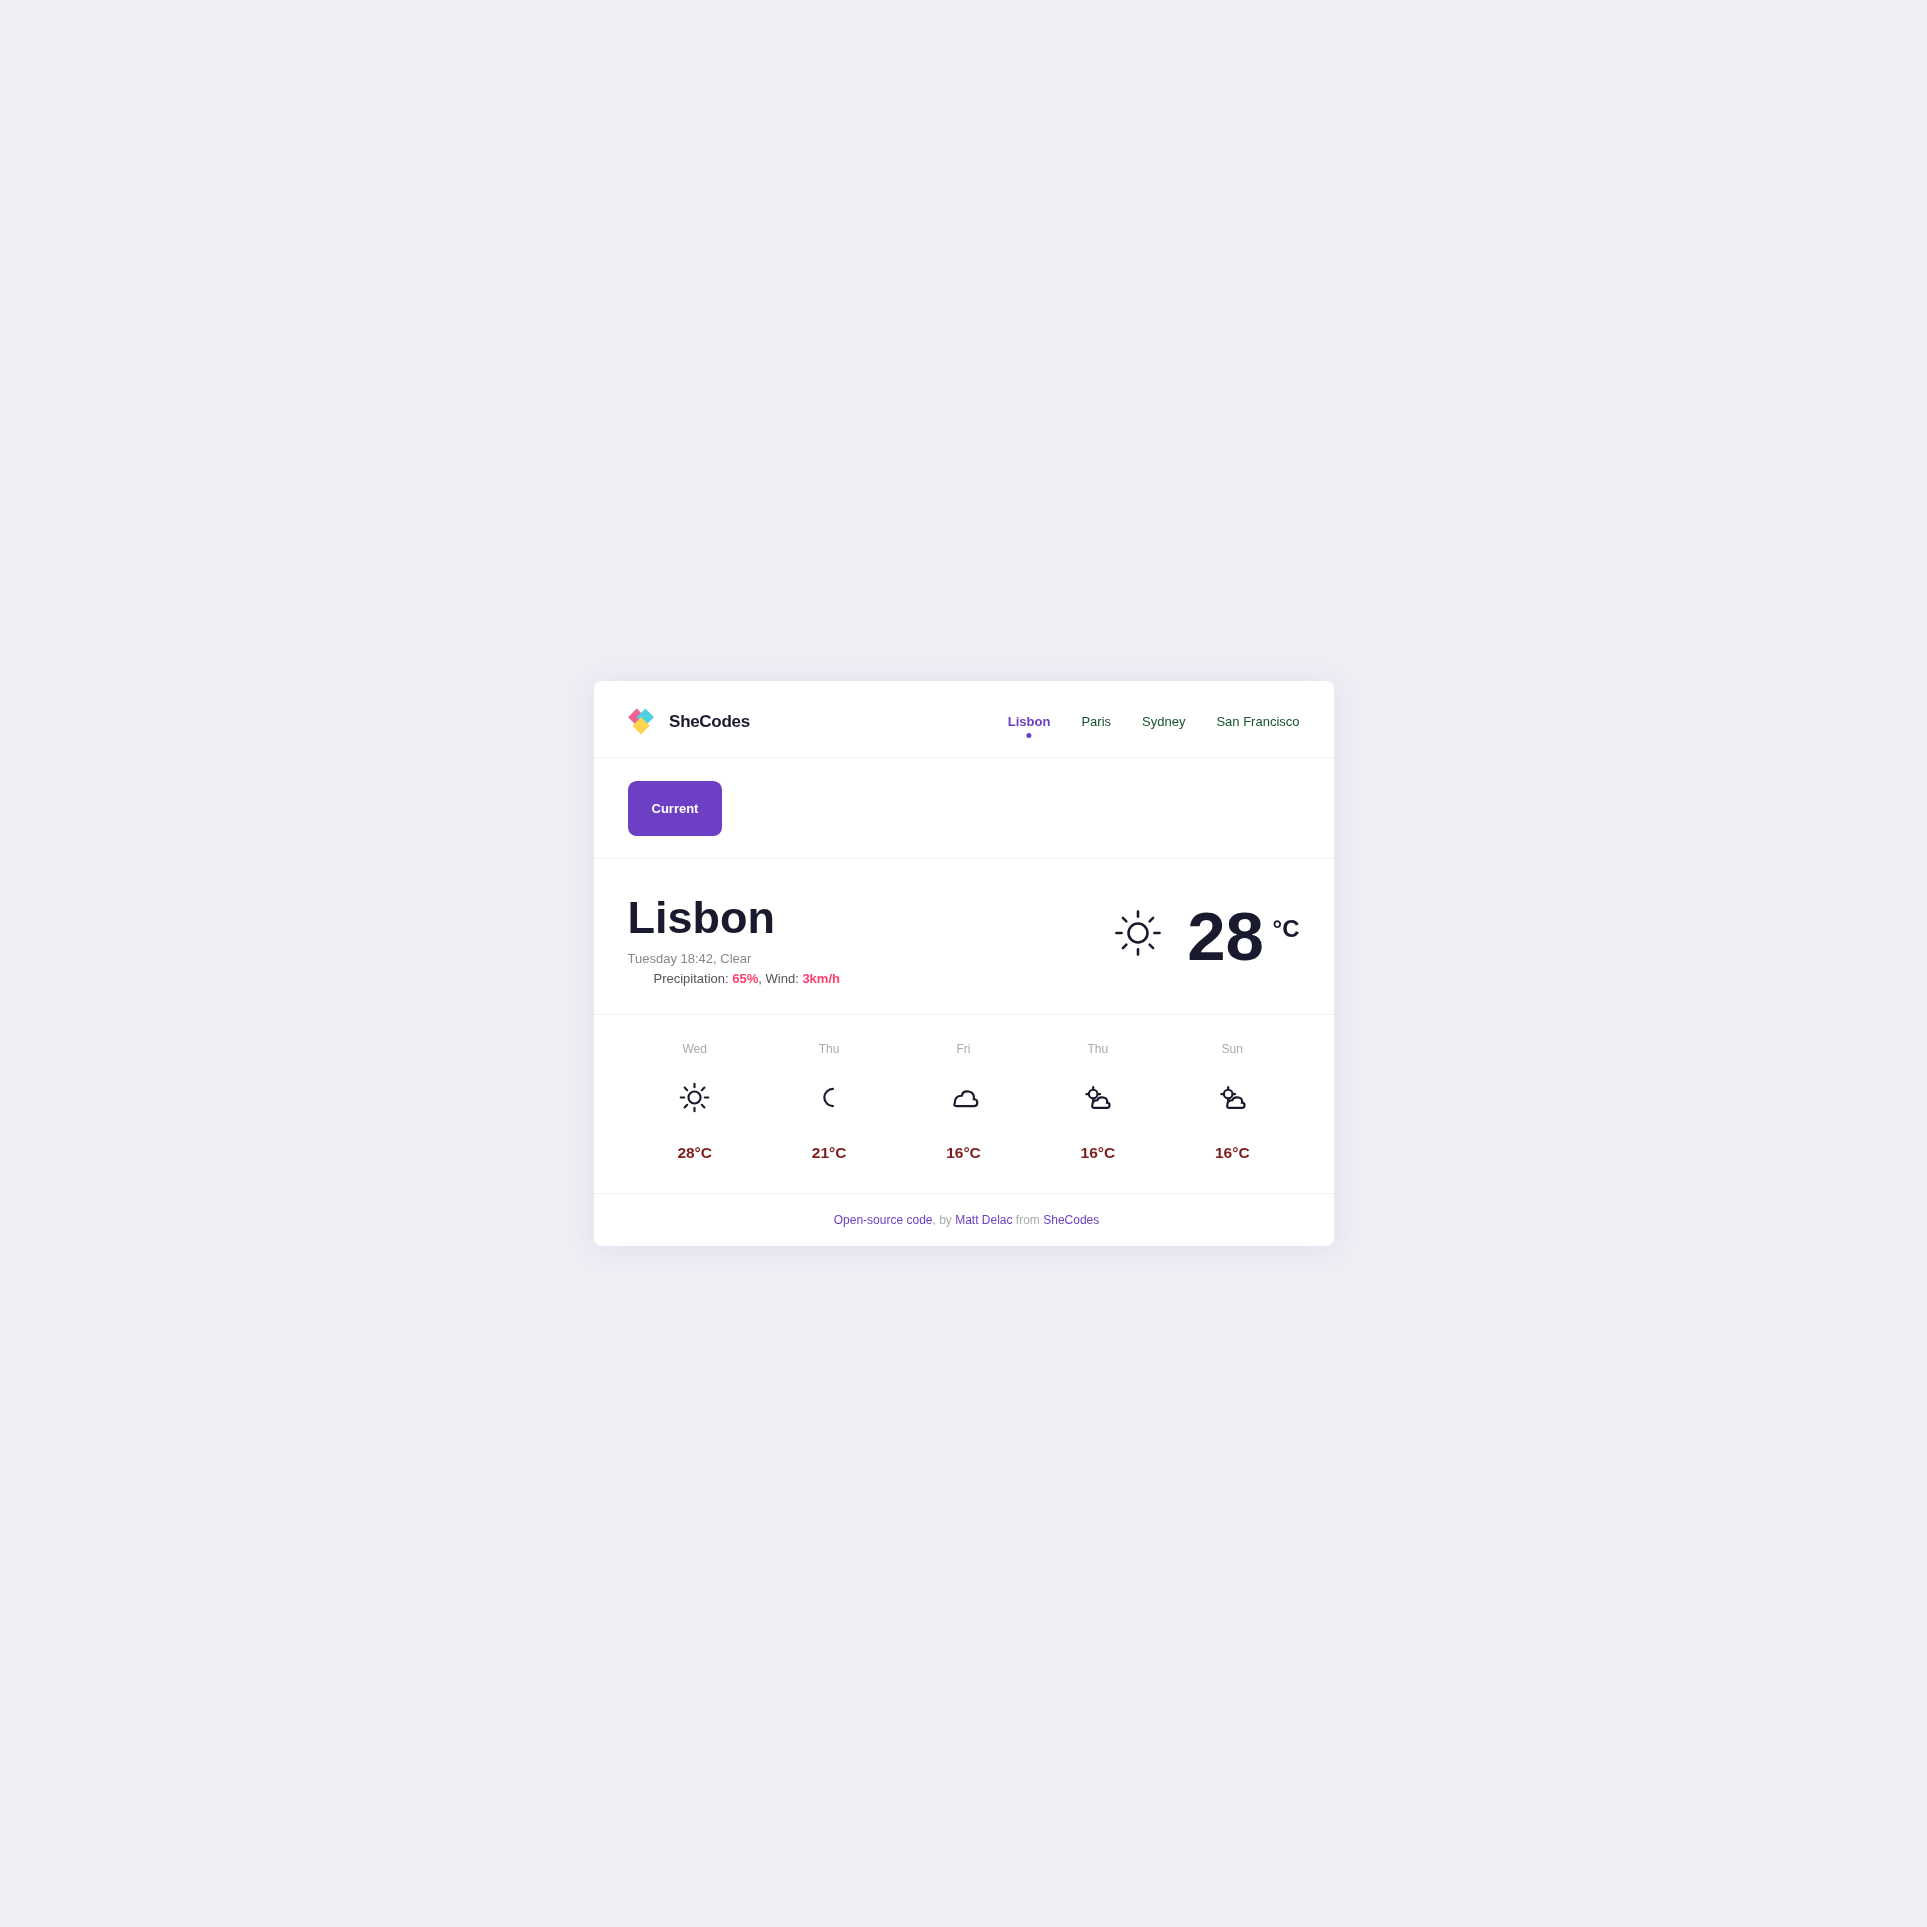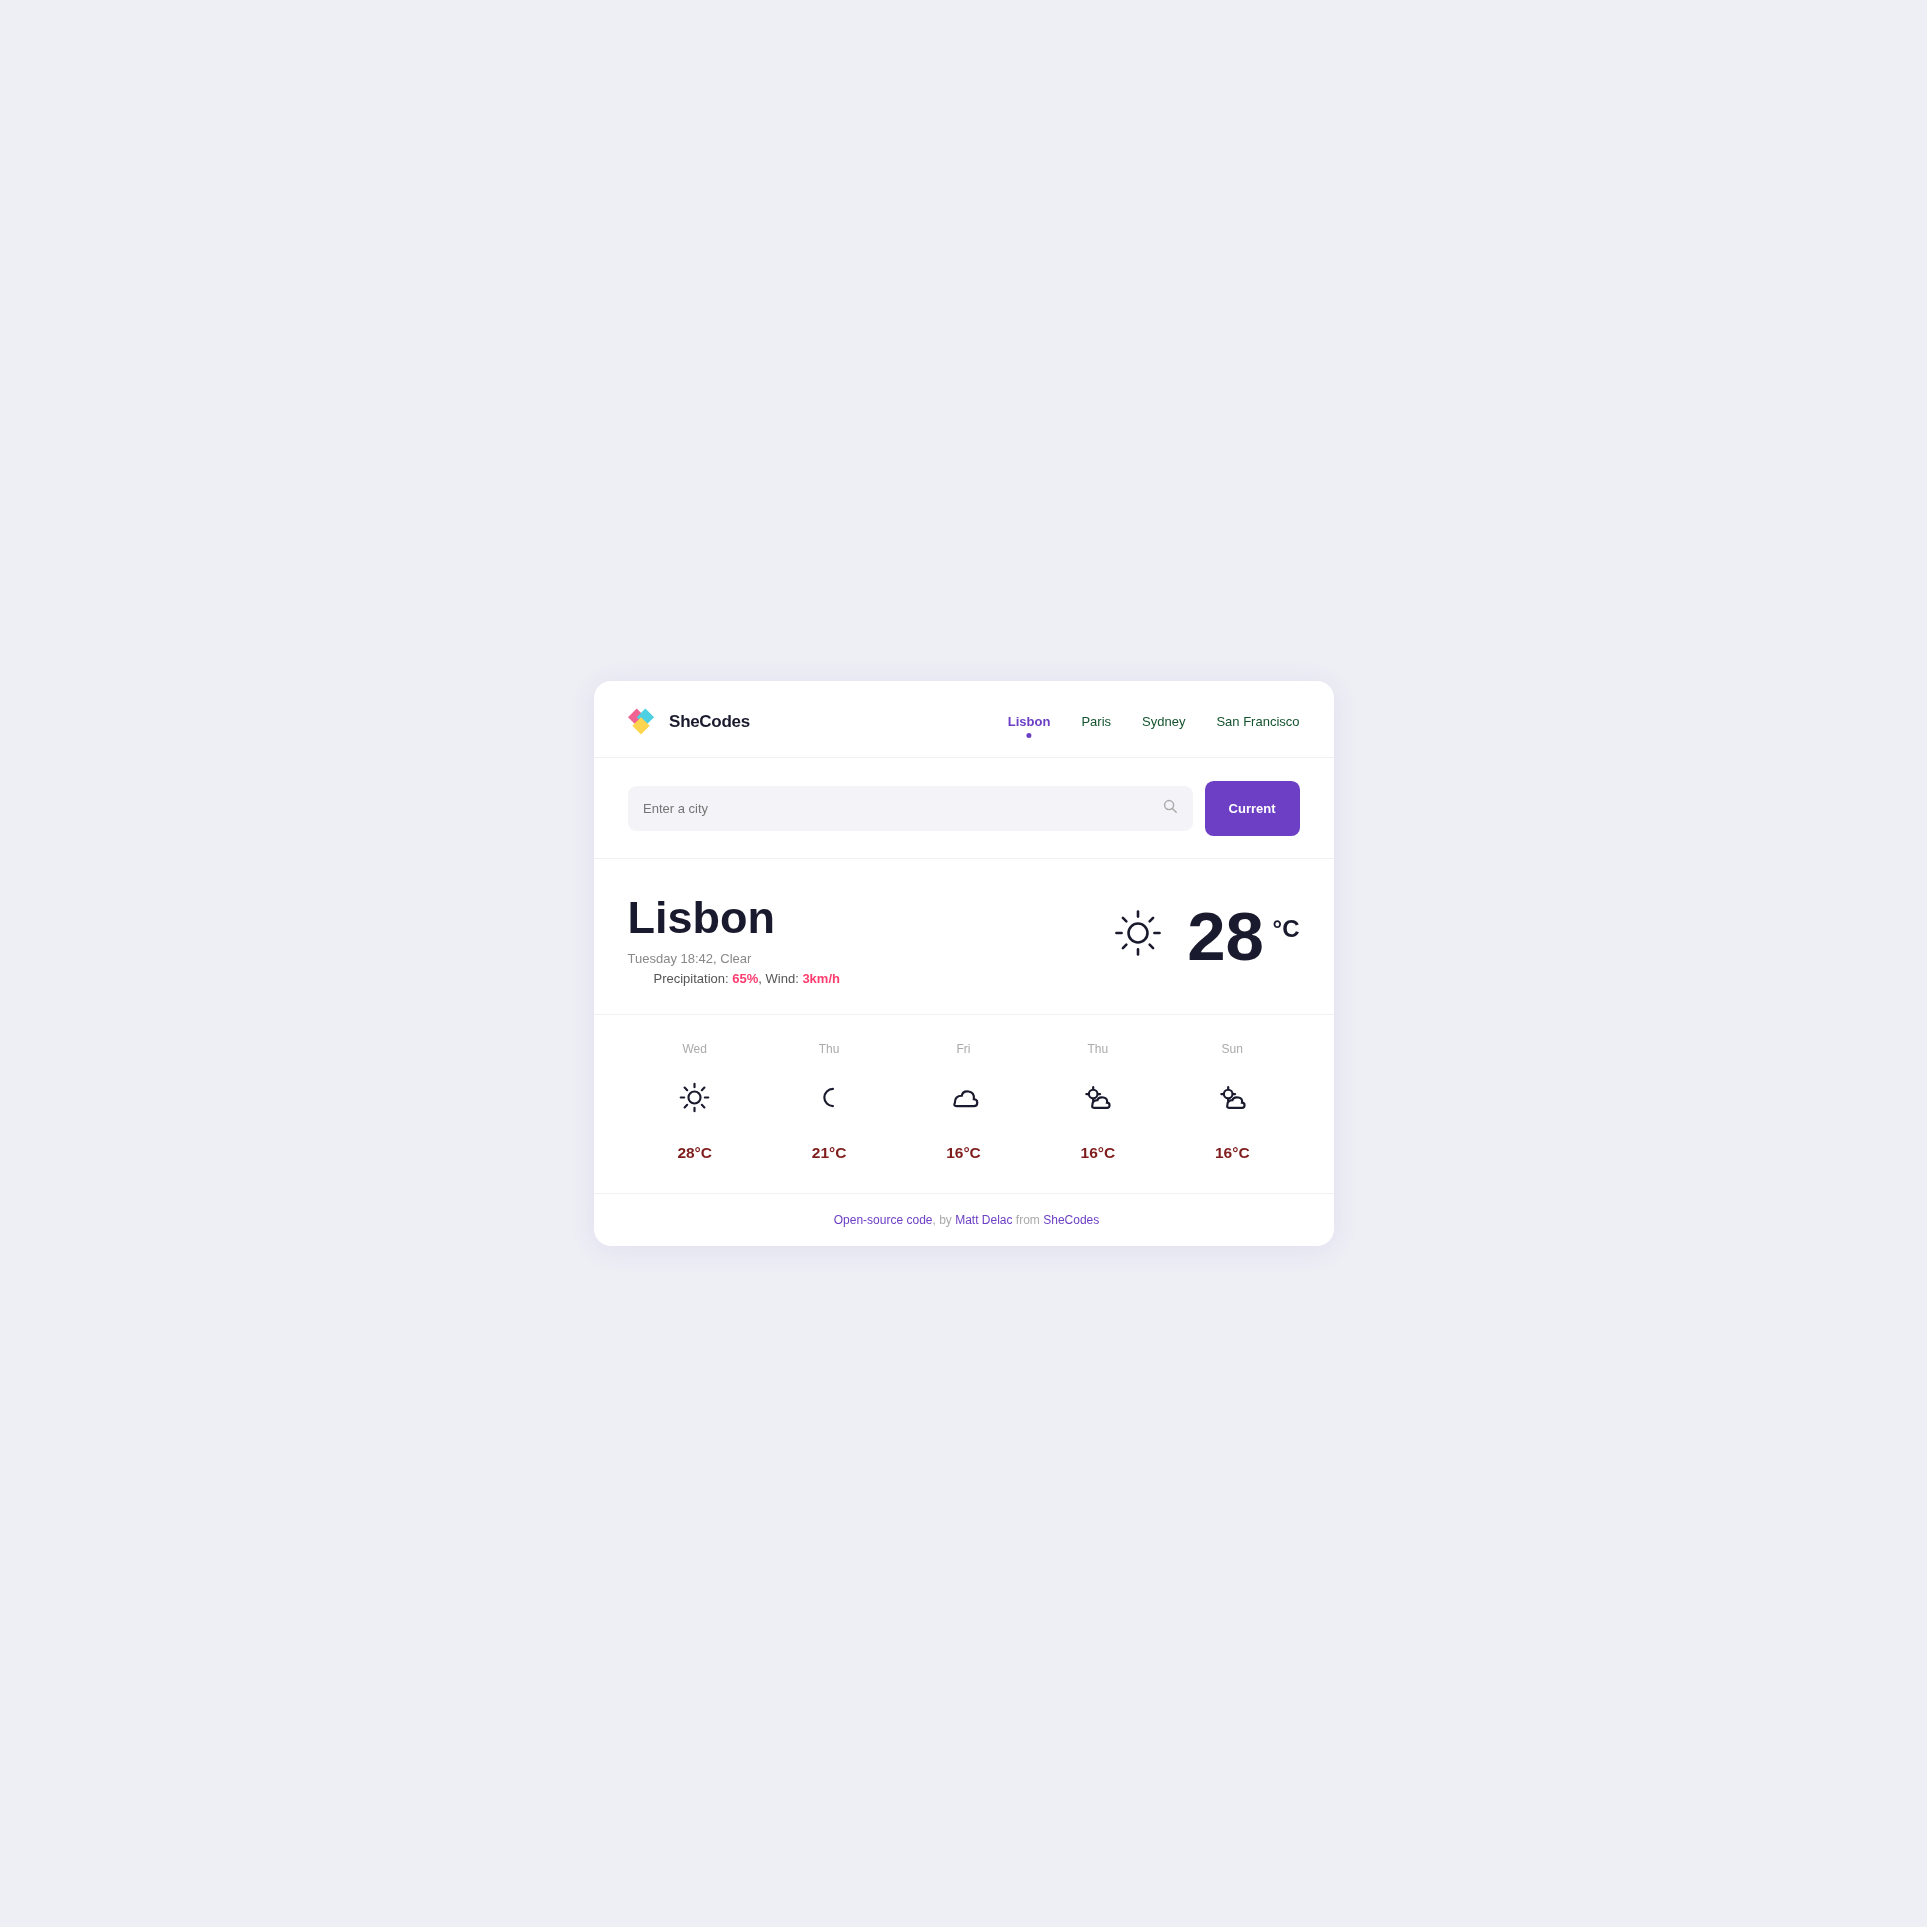--- a/index.html
+++ b/index.html
@@ -8,21 +8,21 @@
       background-color: #eeeef5;
       min-height: 100vh;
       display: flex;
       align-items: center;
       justify-content: center;
       font-family: 'Segoe UI', Arial, sans-serif;
     }
 
     .card {
       background: #fff;
-      border-radius: 17px;
+      border-radius: 8px;
       width: 740px;
       overflow: hidden;
       box-shadow: 0 3.4px 27.5px rgba(80,60,160,0.08);
     }
 
     
     .header {
       display: flex;
       align-items: center;
       justify-content: space-between;
@@ -259,29 +259,20 @@
     </div>
     <nav class="nav">
       <a class="nav-item active">Lisbon</a>
       <a class="nav-item">Paris</a>
       <a class="nav-item">Sydney</a>
       <a class="nav-item">San Francisco</a>
     </nav>
   </div>
 
   <div class="search-section">
-    <div class="search-input-wrap">
-      <input type="text" placeholder="Enter a city" style="">
-      <span class="search-icon-wrap">
-        <svg width="15.5" height="15.5" viewBox="0 0 24 24" fill="none" stroke="#aaa" stroke-width="2.2" stroke-linecap="round" stroke-linejoin="round">
-          <circle cx="11" cy="11" r="7"></circle>
-          <line x1="16.5" y1="16.5" x2="22" y2="22"></line>
-        </svg>
-      </span>
-    </div>
     <button class="current-btn">Current</button>
   </div>
 
   <div class="weather-main">
     <div class="weather-left">
       <div class="city-name">Lisbon</div>
       <div class="weather-date">Tuesday 18:42, Clear</div>
       <div class="weather-details">
         Precipitation: <span class="highlight-red">65%</span>,
         Wind: <span class="highlight-red">3km/h</span>

